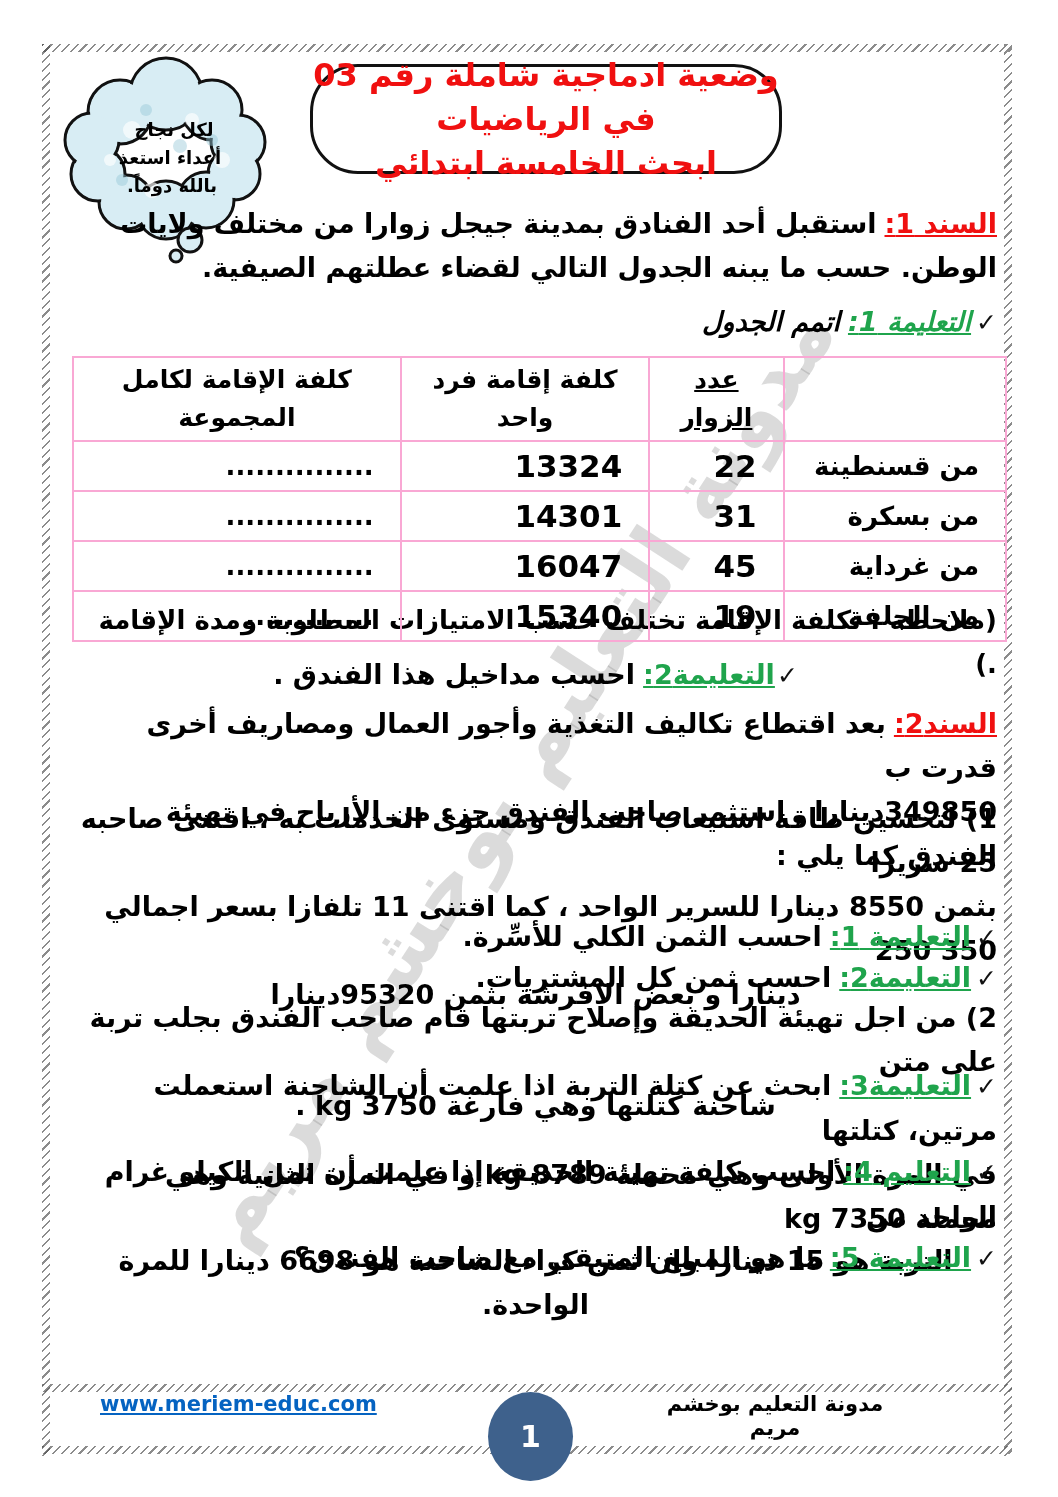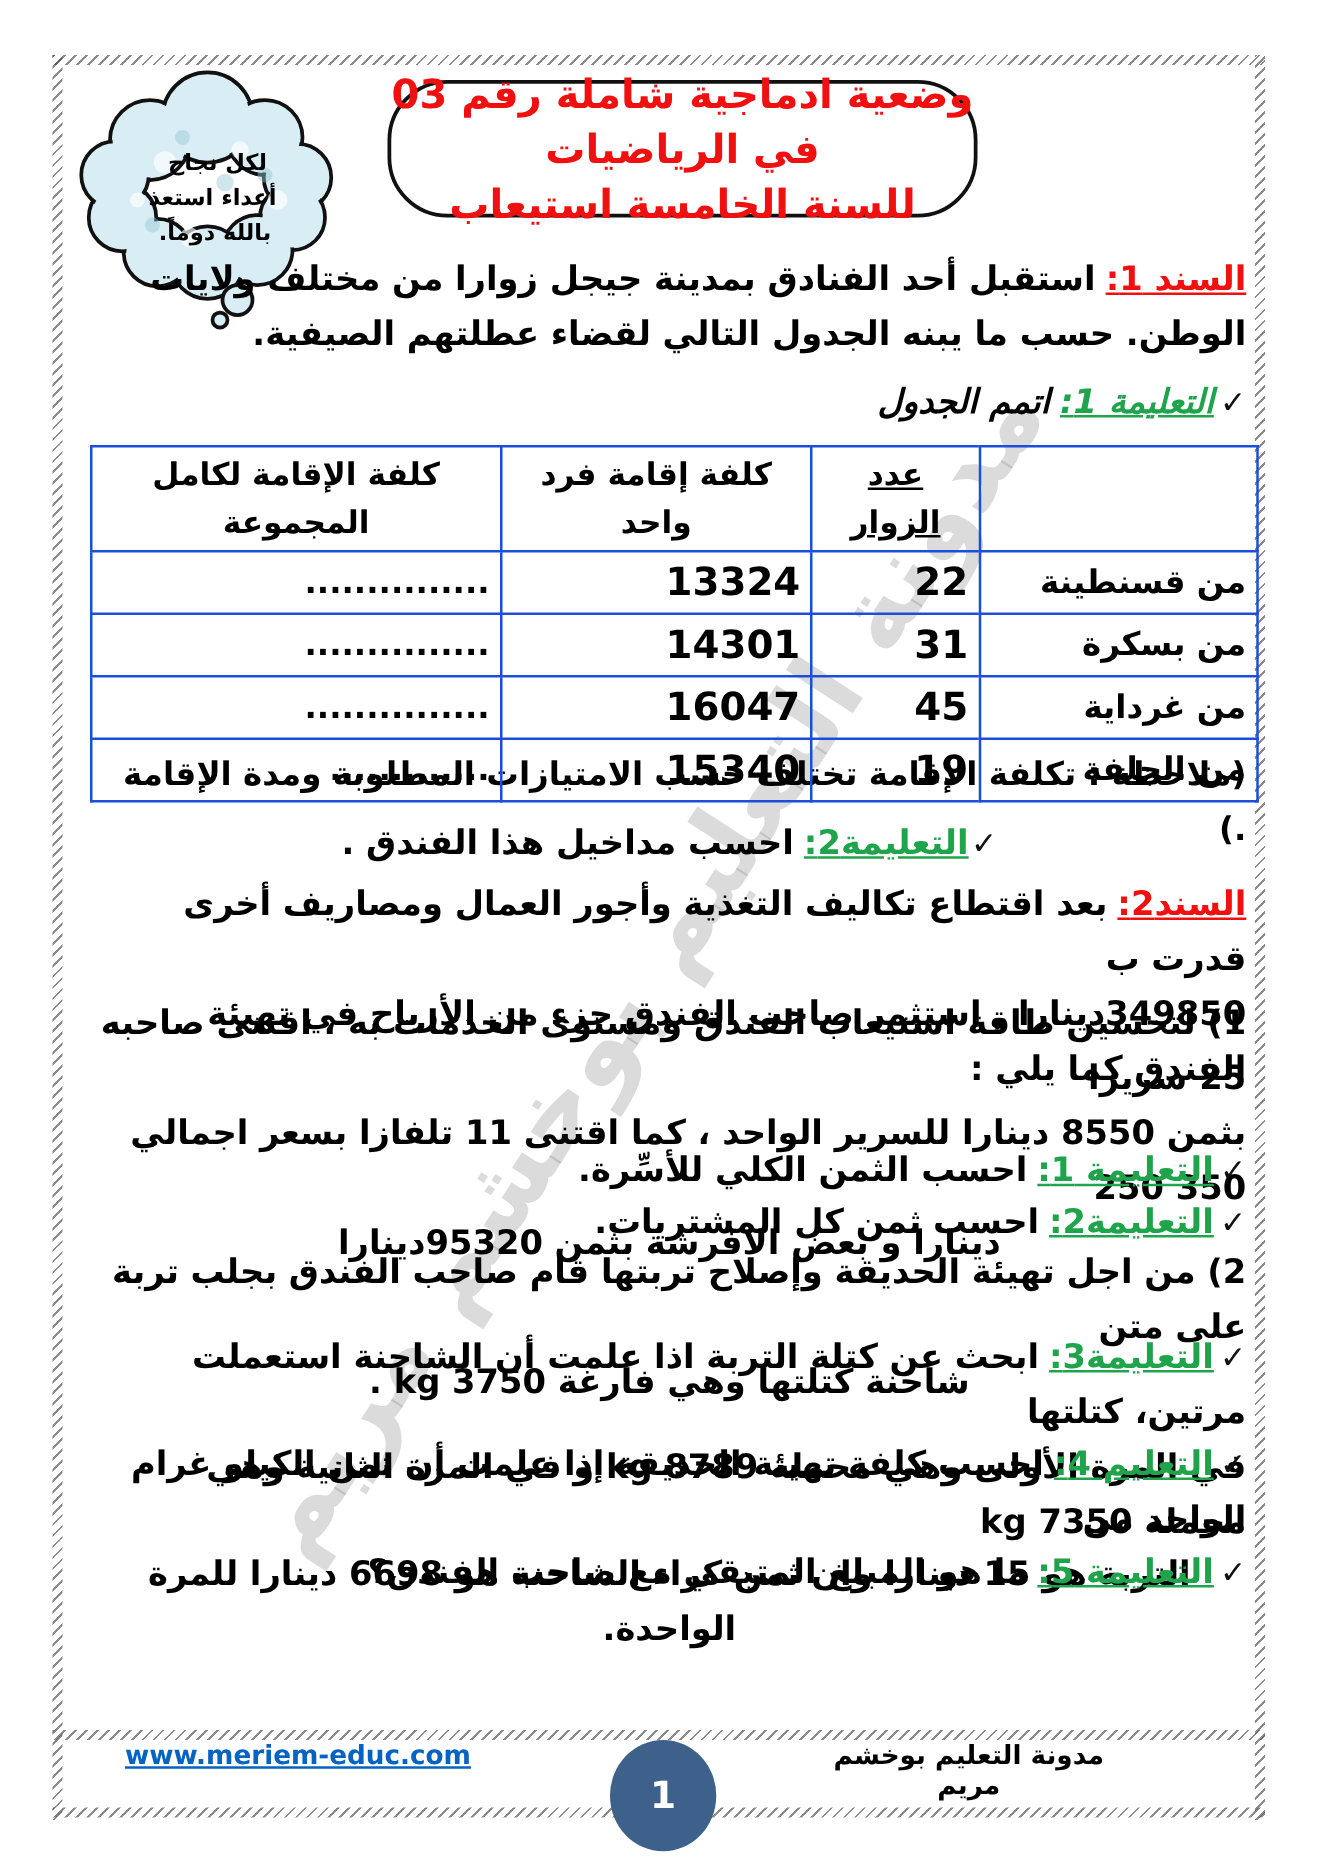--- a/index.html
+++ b/index.html
@@ -44,21 +44,21 @@
   }
   .blk{position:absolute;right:0;width:100%;padding-left:2px;box-sizing:border-box;padding-right:10px;}
   .blk .line{display:block;}
   .line.center{text-align:center;}
   .lab-red{color:var(--red,#f01010);text-decoration:underline;margin-left:8px;}
   .lab-green{color:var(--green,#1fa44c);text-decoration:underline;margin-left:8px;}
   .check{color:#111;margin-left:5px;font-size:25px;}
 
   
   .tbl{position:absolute;right:0;top:356px;width:935px;border-collapse:collapse;direction:rtl;z-index:2;}
-  .tbl th,.tbl td{border:2px solid #1d4ed8;padding:2px 8px;box-sizing:border-box;}
+  .tbl th,.tbl td{border:2px solid #f9a8d4;padding:2px 26px;box-sizing:border-box;}
   .tbl th{font-size:25px;line-height:38px;text-align:center;height:84px;}
   .tbl td{font-size:26px;height:39px;text-align:right;}
   .tbl td.num{font-size:31px;}
 
   
   .footer-link{position:absolute;left:100px;top:1392px;z-index:2;
     font-size:21px;color:var(--blue,#0563c1);text-decoration:underline;direction:ltr;text-align:center;}
   .footer-blog{position:absolute;left:650px;top:1392px;width:250px;z-index:2;
     font-size:21px;color:#000;text-align:center;direction:rtl;}
   .page-circle{position:absolute;left:488px;top:1392px;width:85px;height:89px;z-index:3;
@@ -127,21 +127,21 @@
       <g direction="rtl">
         <text x="112" y="86" text-anchor="middle" font-size="18" fill="#000">لكل نجاح</text>
         <text x="108" y="114" text-anchor="middle" font-size="18" fill="#000">أعداء استعذ</text>
         <text x="110" y="142" text-anchor="middle" font-size="18" fill="#000">بالله دوماً.</text>
       </g>
     </svg>
   </div>
 
   <div class="title-box">
     <span>وضعية ادماجية شاملة رقم 03 في الرياضيات</span>
-    <span>للسنة الخامسة استيعاب</span>
+    <span>ابحث الخامسة ابتدائي</span>
   </div>
 
   <div class="content">
 
     <div class="blk" style="top:202px;">
       <div class="line"><span class="lab-red">السند 1:</span><span>استقبل أحد الفنادق بمدينة جيجل زوارا من مختلف ولايات</span></div>
       <div class="line">الوطن. حسب ما يبنه الجدول التالي لقضاء عطلتهم الصيفية.</div>
     </div>
 
     <div class="blk" style="top:300px;font-style:italic;">

